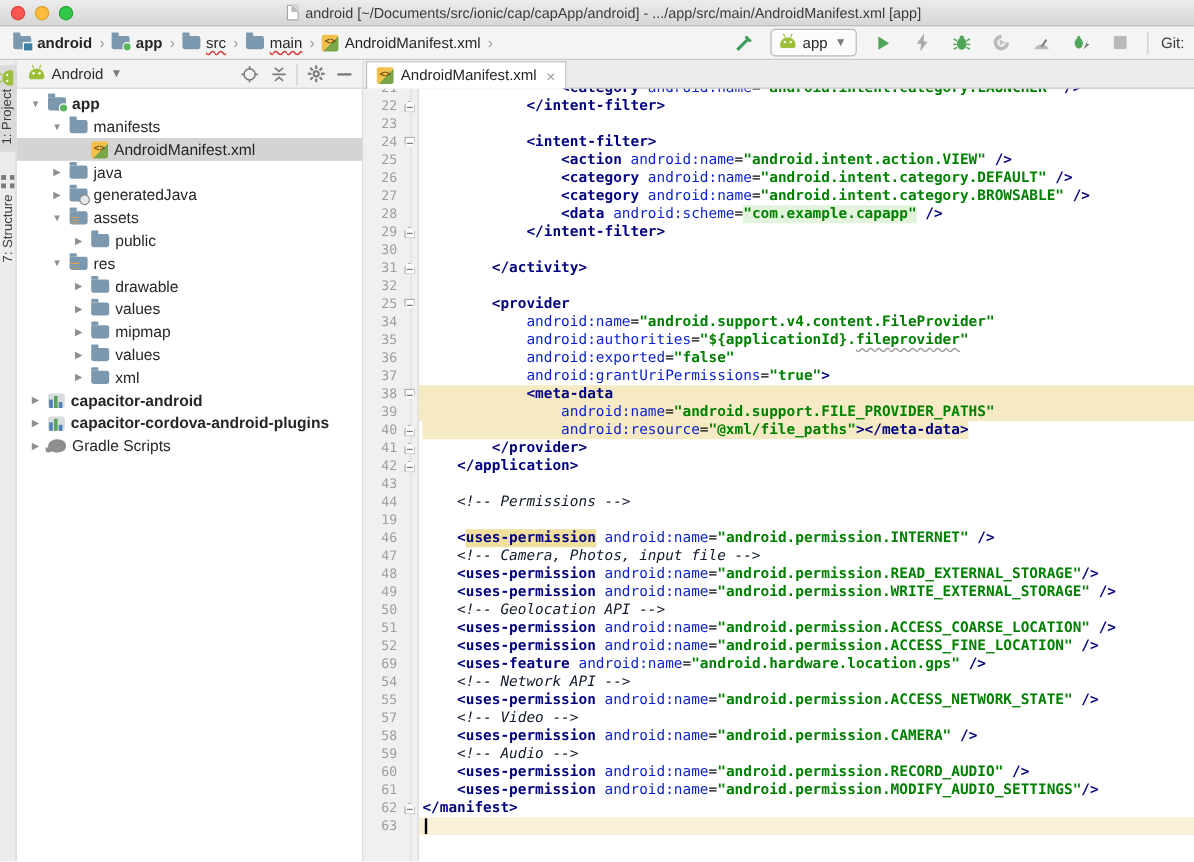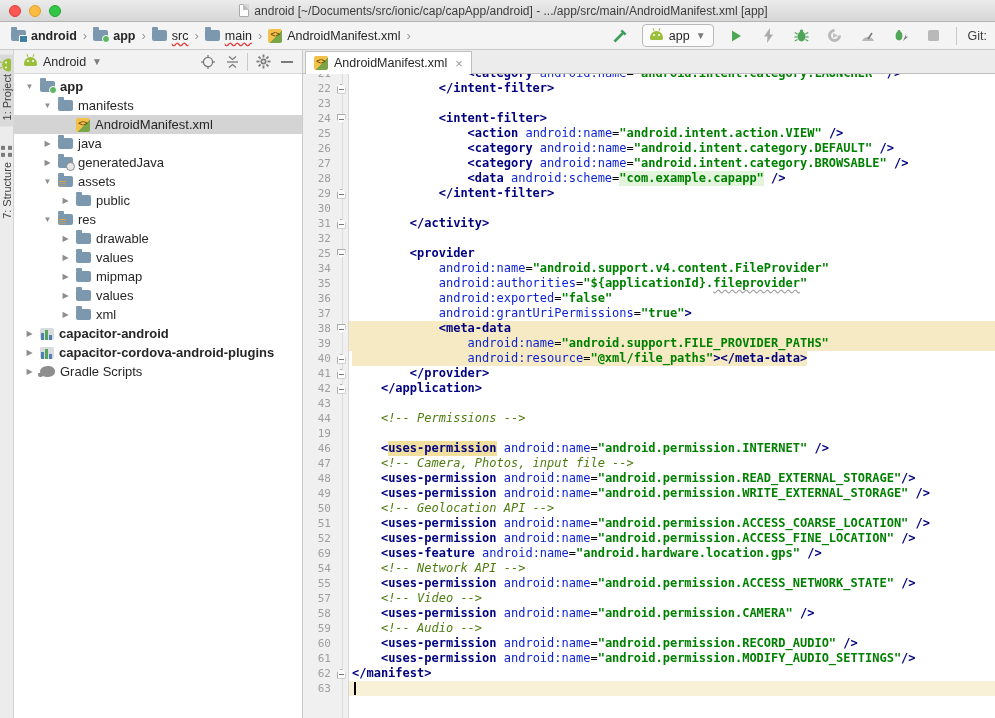--- a/index.html
+++ b/index.html
@@ -111,21 +111,21 @@
   .fm::after { content:""; position:absolute; left:1px; right:1px; top:4px; height:1px; background:#7A7A7A; }
   .fm-d { clip-path:polygon(0 0,100% 0,100% 58%,50% 100%,0 58%); }
   .fm-u { clip-path:polygon(50% 0,100% 42%,100% 100%,0 100%,0 42%); }
   .caret { display:inline-block; width:2px; height:13px; background:#000; margin-left:2px; }
 
   
   .s-t  { color:#000080; font-weight:bold; }
   .s-a  { color:#0A1FD0; }
   .s-e  { color:#000; }
   .s-v  { color:#008000; font-weight:bold; }
-  .s-c  { color:#4d7c0f; font-style:italic; }
+  .s-c  { color:#0f172a; font-style:italic; }
   .s-sp { color:#000; }
   .s-vh { color:#008000; font-weight:bold; background:#E2F5DC; }
   .s-vs { color:#008000; font-weight:bold; text-decoration:underline; text-decoration-style:wavy; text-decoration-color:#A0A0A0; text-underline-offset:2px; }
   .s-th { color:#000080; font-weight:bold; background:#F1DF9E; }
 
   svg { display:block; }
 </style>
 </head>
 <body>
 

